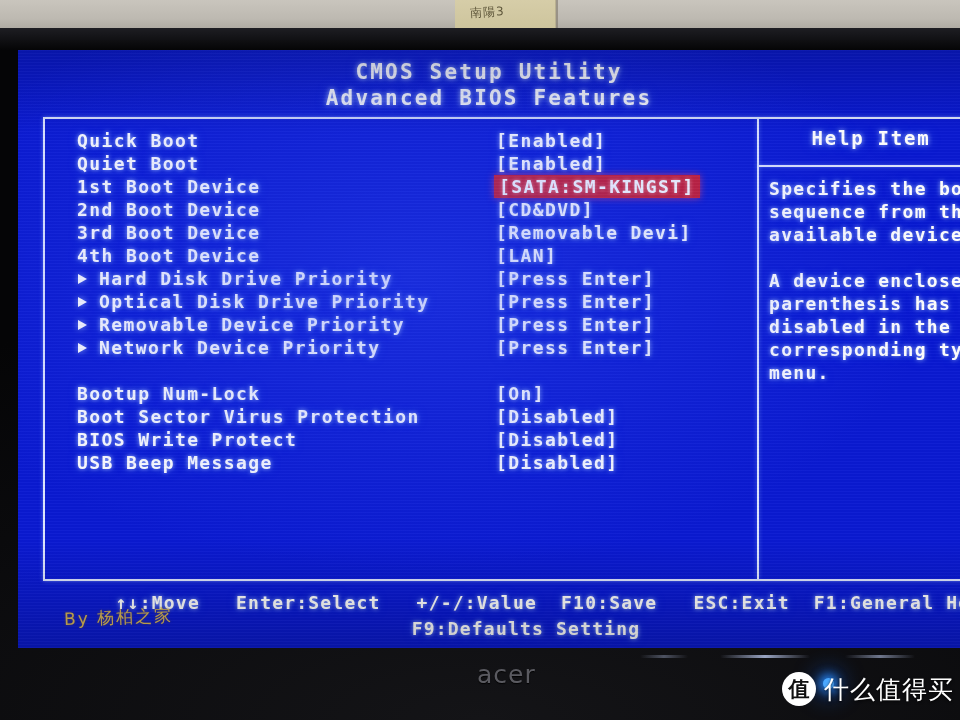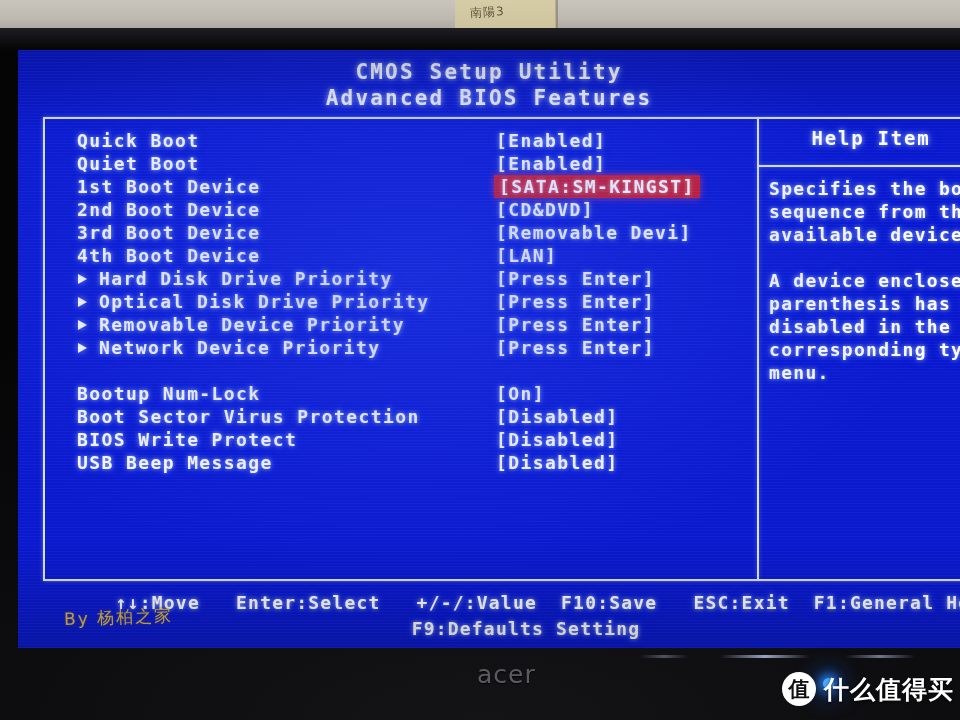--- a/index.html
+++ b/index.html
@@ -292,21 +292,21 @@
     font-weight: bold;
     display: flex;
     align-items: center;
     justify-content: center;
     line-height: 1;
   }
   .smzdm-text {
     color: #ffffff;
     font-family: "DejaVu Sans", sans-serif;
     font-size: 25px;
-    font-weight: bold;
+    font-weight: normal;
     letter-spacing: 1px;
     text-shadow: 0 1px 3px rgba(0,0,0,.9);
     white-space: pre;
   }
 </style>
 </head>
 <body>
 
 <div id="stage">
 

